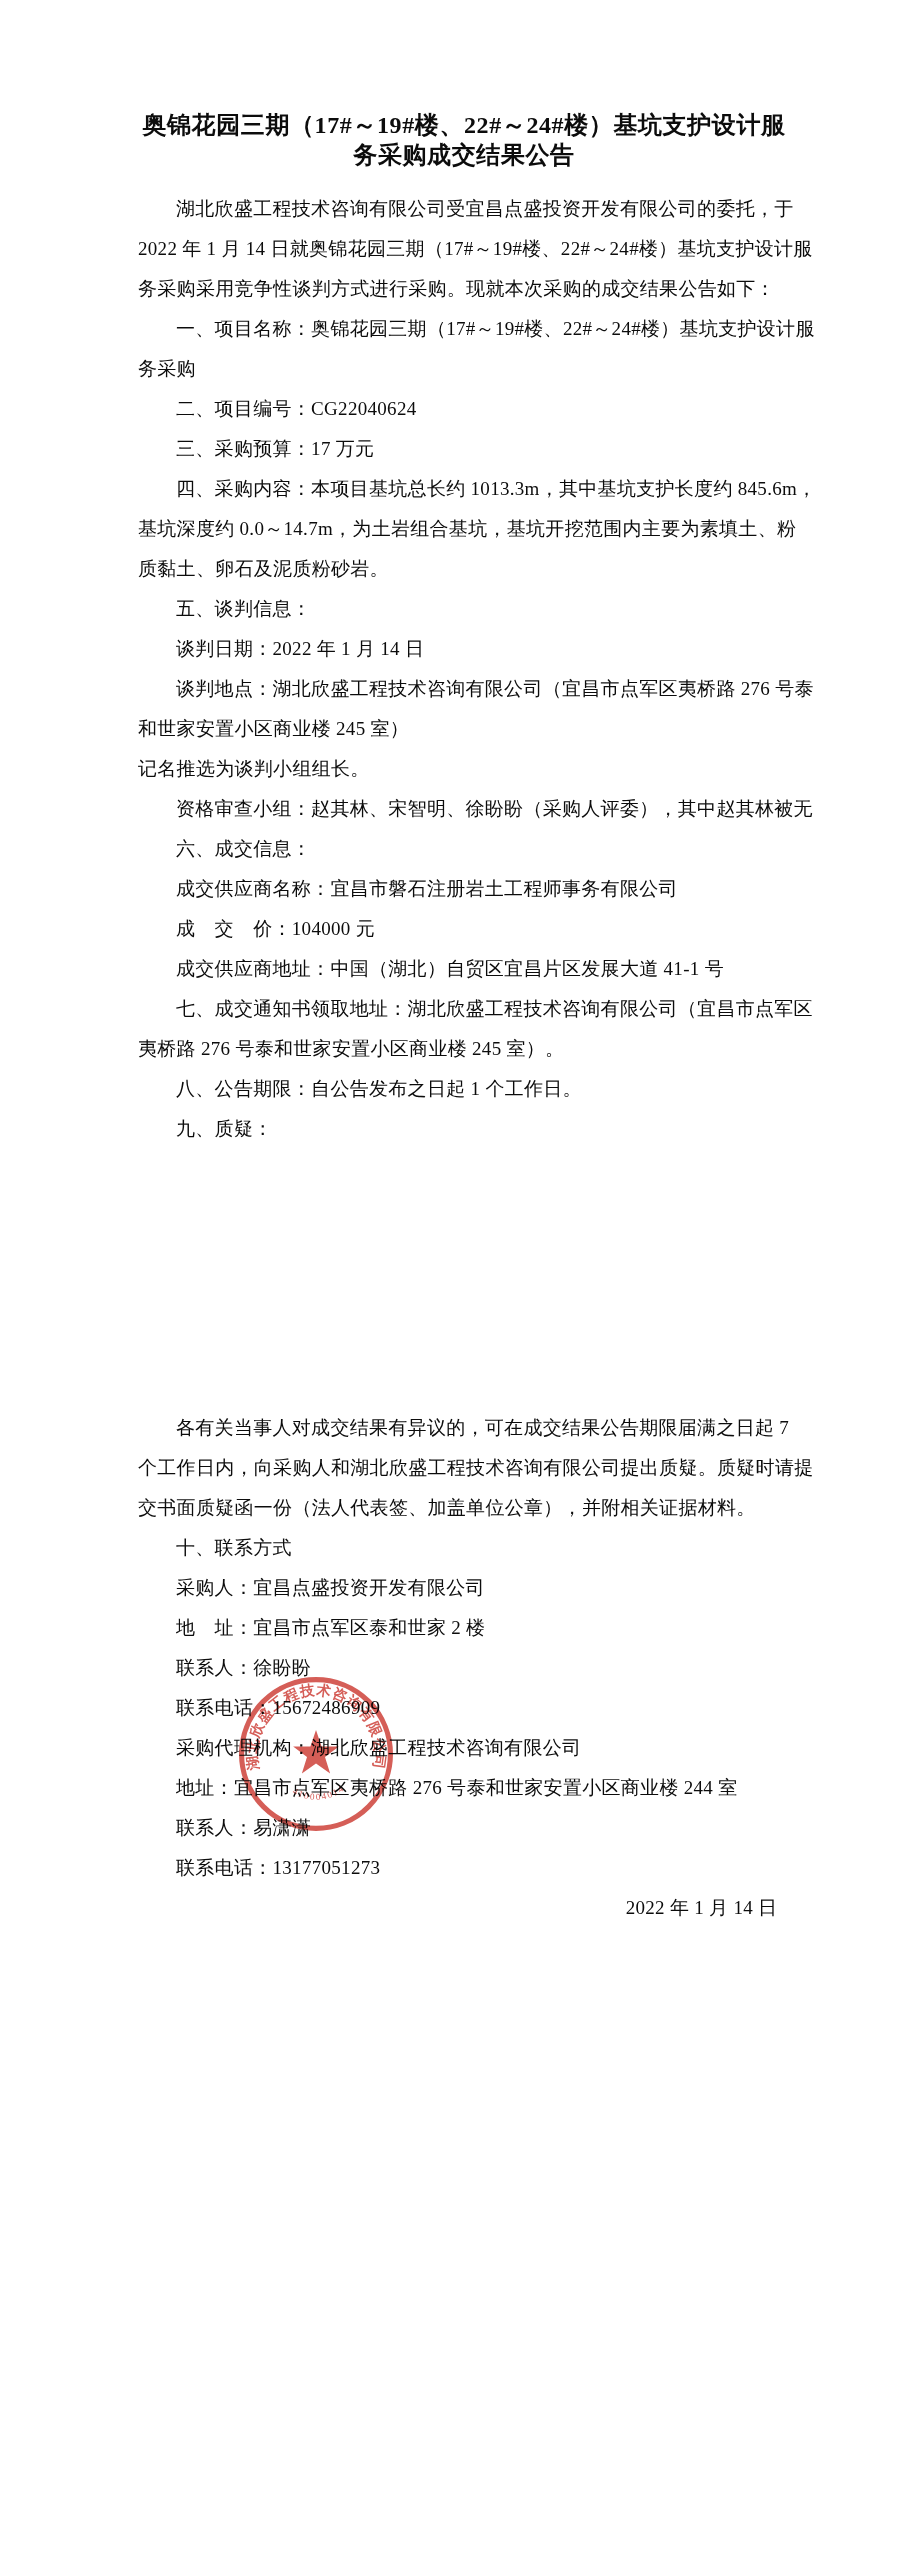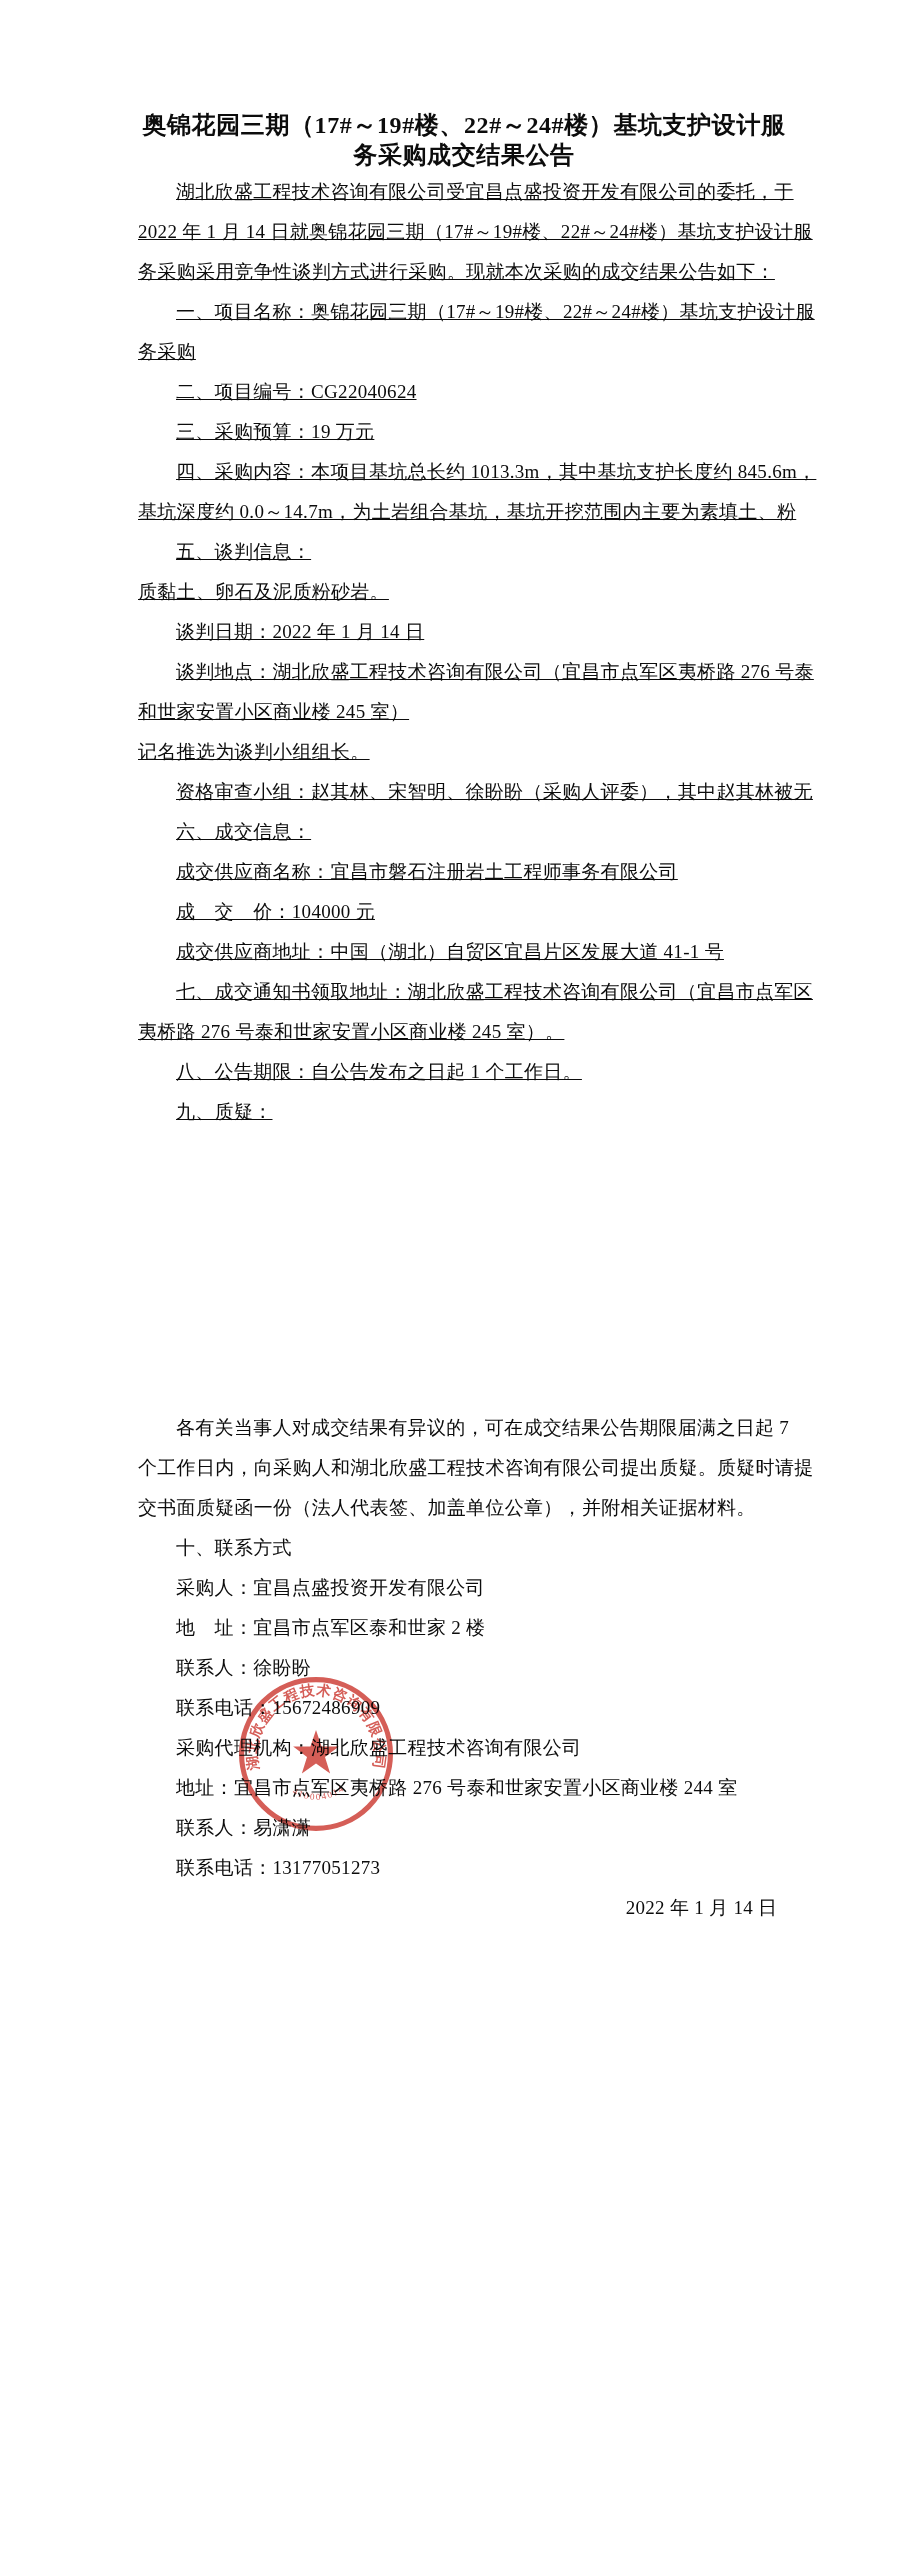--- a/index.html
+++ b/index.html
@@ -25,21 +25,21 @@
     font-weight: bold;
     line-height: 30px;
     white-space: pre;
     letter-spacing: 0.6px;
   }
   .body-block {
     position: absolute;
     left: 138px;
     width: 652px;
   }
-  .block-b { top: 172px; text-decoration: underline; }
+  .block-b { top: 189px; }
   .block-c { top: 1408px; }
   .line {
     font-size: 19px;
     line-height: 40px;
     height: 40px;
     white-space: pre;
     letter-spacing: 0.3px;
   }
   .ind { text-indent: 38px; }
   .date-line {
@@ -66,25 +66,25 @@
     <div class="title-line">务采购成交结果公告</div>
   </div>
 
   <div class="body-block block-b">
     <div class="line ind">湖北欣盛工程技术咨询有限公司受宜昌点盛投资开发有限公司的委托，于</div>
     <div class="line">2022 年 1 月 14 日就奥锦花园三期（17#～19#楼、22#～24#楼）基坑支护设计服</div>
     <div class="line">务采购采用竞争性谈判方式进行采购。现就本次采购的成交结果公告如下：</div>
     <div class="line ind">一、项目名称：奥锦花园三期（17#～19#楼、22#～24#楼）基坑支护设计服</div>
     <div class="line">务采购</div>
     <div class="line ind">二、项目编号：CG22040624</div>
-    <div class="line ind">三、采购预算：19 万元</div>
+    <div class="line ind">三、采购预算：17 万元</div>
     <div class="line ind">四、采购内容：本项目基坑总长约 1013.3m，其中基坑支护长度约 845.6m，</div>
     <div class="line">基坑深度约 0.0～14.7m，为土岩组合基坑，基坑开挖范围内主要为素填土、粉</div>
+    <div class="line">质黏土、卵石及泥质粉砂岩。</div>
     <div class="line ind">五、谈判信息：</div>
-    <div class="line">质黏土、卵石及泥质粉砂岩。</div>
     <div class="line ind">谈判日期：2022 年 1 月 14 日</div>
     <div class="line ind">谈判地点：湖北欣盛工程技术咨询有限公司（宜昌市点军区夷桥路 276 号泰</div>
     <div class="line">和世家安置小区商业楼 245 室）</div>
     <div class="line">记名推选为谈判小组组长。</div>
     <div class="line ind">资格审查小组：赵其林、宋智明、徐盼盼（采购人评委），其中赵其林被无</div>
     <div class="line ind">六、成交信息：</div>
     <div class="line ind">成交供应商名称：宜昌市磐石注册岩土工程师事务有限公司</div>
     <div class="line ind">成　交　价：104000 元</div>
     <div class="line ind">成交供应商地址：中国（湖北）自贸区宜昌片区发展大道 41-1 号</div>
     <div class="line ind">七、成交通知书领取地址：湖北欣盛工程技术咨询有限公司（宜昌市点军区</div>

